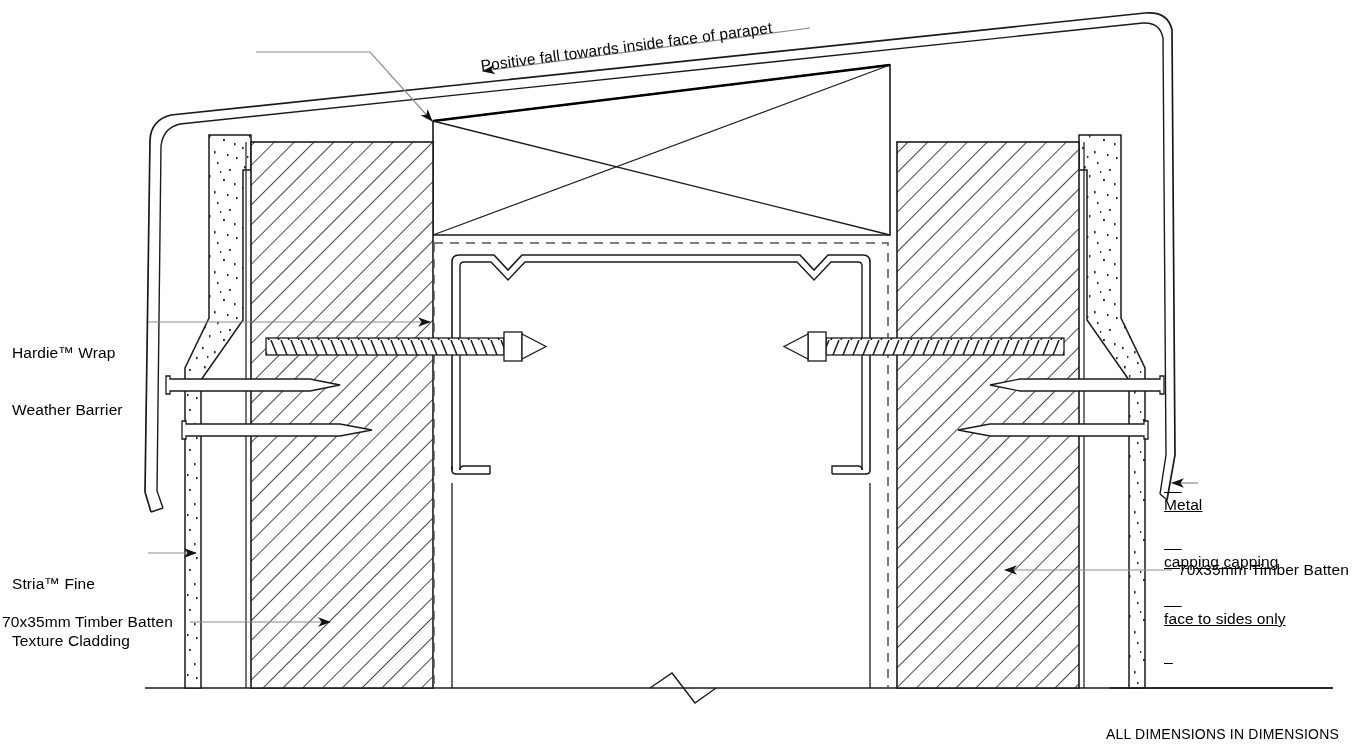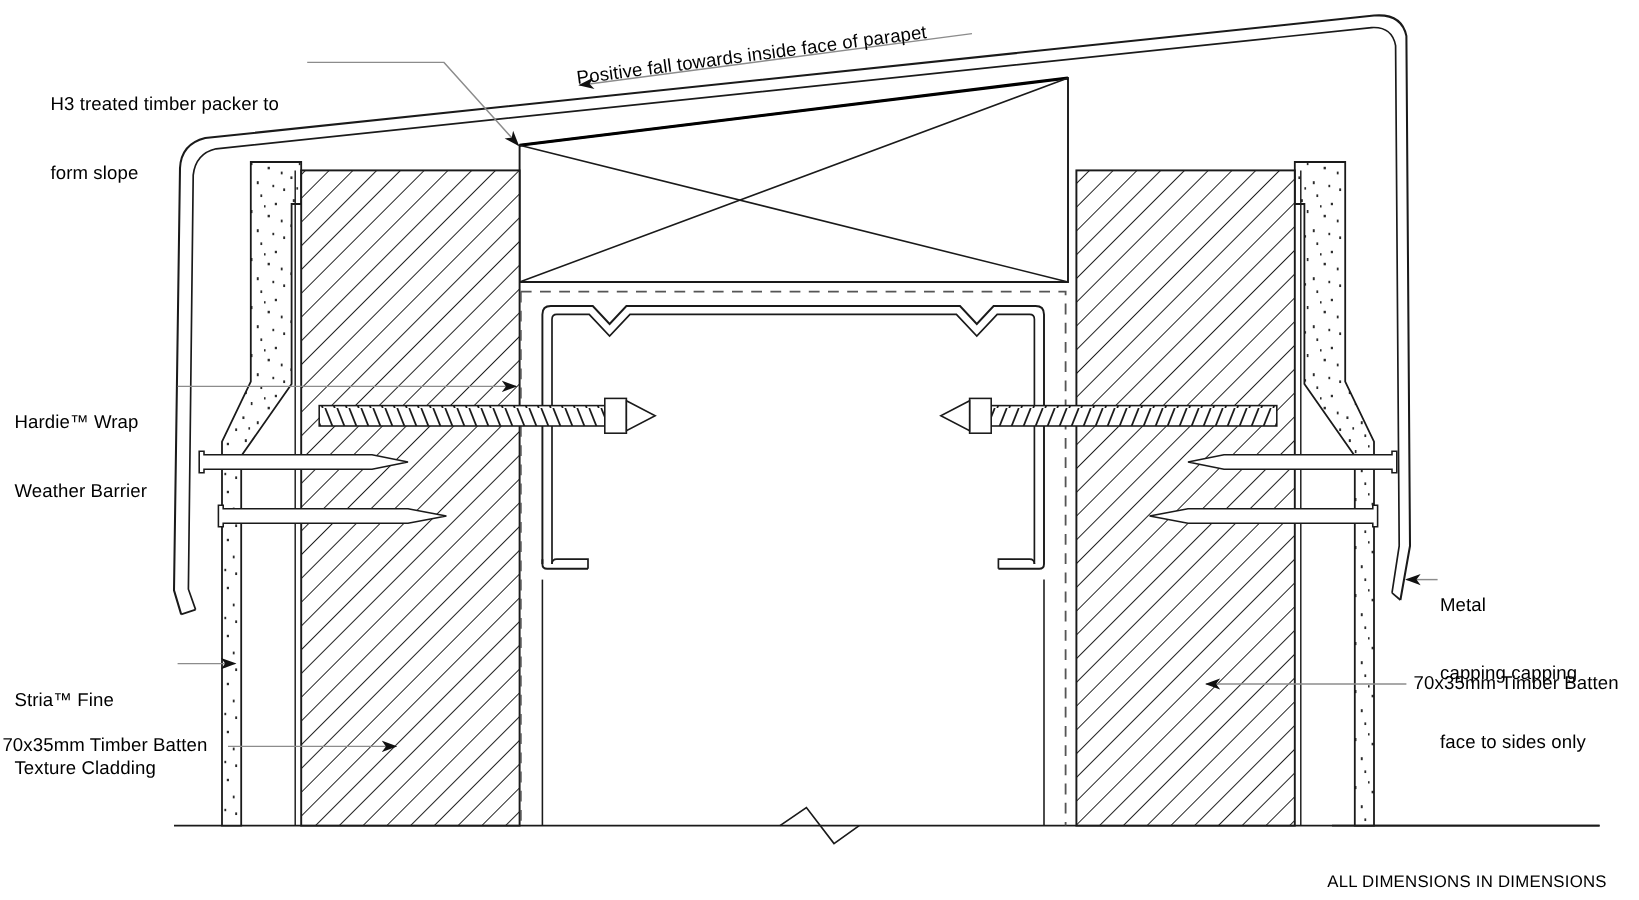--- a/index.html
+++ b/index.html
@@ -258,42 +258,38 @@
       <path d="M 1172 570 L 1005 570" marker-end="url(#arrowFilled)"></path>
 
       <path d="M 1198 483 L 1172 483" marker-end="url(#arrowFilled)"></path>
     </g>
 
     <g>
       <line x1="1110" y1="688" x2="1333" y2="688" stroke="#1a1a1a" stroke-width="1.4"></line>
     </g>
   </svg>
 
-  <div class="label" style="left:42px; top:40px;">
-    <div>H3 treated timber packer to</div>
-    <div>form slope</div>
-  </div>
 
   <div class="label rotated" style="left:482px; top:56px; transform: rotate(-7.5deg);">Positive fall towards inside face of parapet</div>
 
   <div class="label" style="left:12px; top:305px;">
     <div>Hardie™ Wrap</div>
     <div>Weather Barrier</div>
   </div>
 
   <div class="label" style="left:12px; top:536px;">
     <div>Stria™ Fine</div>
     <div>Texture Cladding</div>
   </div>
 
   <div class="label" style="left:2px; top:612px;">70x35mm Timber Batten</div>
 
   <div class="label" style="left:1178px; top:560px;">70x35mm Timber Batten</div>
 
-  <div class="label" style="left:1200px; top:457px;">
+  <div class="label" style="left:1164px; top:457px;text-decoration:underline;">
     <div>Metal</div>
     <div>capping capping</div>
     <div>face to sides only</div>
   </div>
 
   <div class="label small-caps-note" style="left:1106px; top:692px;">
     <div>ALL DIMENSIONS IN DIMENSIONS</div>
     
   </div>
 

